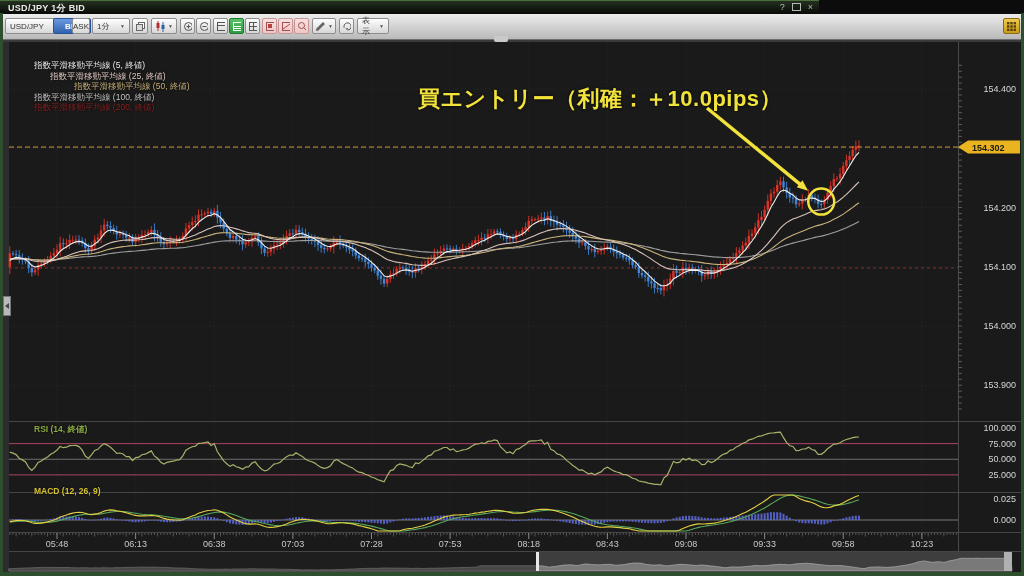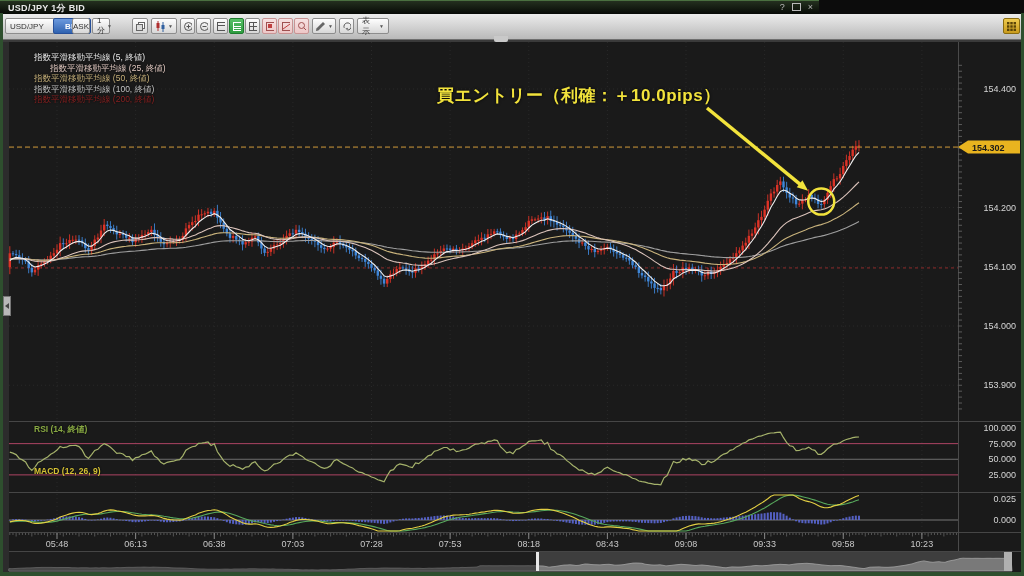--- a/index.html
+++ b/index.html
@@ -27,25 +27,25 @@
   #bl{position:absolute;left:0;top:13px;width:3px;height:563px;background:#2e4f2e}
   #br{position:absolute;right:0;top:13px;width:3px;height:563px;background:#2e4f2e}
   #bb{position:absolute;left:0;top:572px;width:1024px;height:4px;background:#2e4f2e}
   #splitter{position:absolute;left:3px;top:42px;width:6px;height:530px;background:#2c2c2c}
   #split-handle{position:absolute;left:3px;top:296px;width:8px;height:20px;background:#b9b9b9;
     border:1px solid #777;box-sizing:border-box;display:flex;align-items:center;justify-content:center}
   .tri-left{width:0;height:0;border-top:3px solid transparent;border-bottom:3px solid transparent;border-right:4px solid #444}
   #top-tab{position:absolute;left:494px;top:36px;width:14px;height:6px;background:#c9c9c9;border-radius:0 0 2px 2px}
   svg#chart{position:absolute;left:0;top:0;pointer-events:none}
   svg text{font-family:"Liberation Sans",sans-serif}
-  #legend{position:absolute;left:34px;top:52px;font-size:8.5px;line-height:10.5px;text-shadow:0 0 2px #000}
+  #legend{position:absolute;left:34px;top:60px;font-size:8.5px;line-height:10.5px;text-shadow:0 0 2px #000}
   .pane-label{position:absolute;font-size:8.5px;font-weight:bold;text-shadow:0 0 2px #000}
   #rsi-label{left:34px;top:424px}
-  #macd-label{left:34px;top:466px}
-  #annotation{position:absolute;left:437px;top:84px;font-size:17px;font-weight:bold;color:#f2e33c;
+  #macd-label{left:34px;top:486px}
+  #annotation{position:absolute;left:418px;top:84px;font-size:22px;font-weight:bold;color:#f2e33c;
     letter-spacing:.5px;text-shadow:0 0 3px #000}
   .ov{position:absolute;background:transparent}
   .icon-svg{display:block}
 </style>
 </head>
 <body>
 
 <div class="titlebar">
   <span class="title">USD/JPY 1分 BID</span>
   <div class="winctrls">
@@ -55,21 +55,21 @@
   </div>
 </div>
 
 <div class="toolbar">
   <div class="tbtn sel-box" style="left:5px;width:68px">
     <span>USD/JPY</span>
     <span class="arr">▼</span>
   </div>
   <div class="tbtn blue" style="left:53px;width:38px">BID</div>
   <div class="tbtn" style="left:72px;width:18px">ASK</div>
-  <div class="tbtn sel-box" style="left:92px;width:18px">
+  <div class="tbtn sel-box" style="left:92px;width:38px">
     <span>1分</span>
     <span class="arr">▼</span>
   </div>
   <div class="tbtn" style="left:132px;width:16px">
     <svg class="icon-svg" width="11" height="11">
       <rect x="3.5" y="1.5" width="6" height="6" fill="#fff" stroke="#666"></rect>
       <rect x="1.5" y="3.5" width="6" height="6" fill="#dcdcdc" stroke="#666"></rect>
     </svg>
   </div>
   <div class="tbtn" style="left:151px;width:26px">
@@ -1434,21 +1434,21 @@
 <div class="ov" style="left:9px;top:42px;width:949px;height:379px"></div>
 <div class="ov" style="left:9px;top:422px;width:949px;height:70px"></div>
 <div class="ov" style="left:9px;top:493px;width:949px;height:39px"></div>
 <div class="ov" style="left:9px;top:533px;width:949px;height:18px"></div>
 <div class="ov" style="left:9px;top:552px;width:1003px;height:19px"></div>
 <div class="ov" style="left:958px;top:42px;width:63px;height:490px"></div>
 
 <div id="legend">
     <div style="color: rgb(239, 239, 239);">指数平滑移動平均線 (5, 終値)</div>
     <div style="color: rgb(224, 200, 192); margin-left: 16px;">指数平滑移動平均線 (25, 終値)</div>
-    <div style="color: rgb(201, 179, 124);">指数平滑移動平均線 (50, 終値)</div>
+    <div style="color: rgb(201, 179, 124); margin-left: 40px;">指数平滑移動平均線 (50, 終値)</div>
     <div style="color: rgb(196, 196, 196);">指数平滑移動平均線 (100, 終値)</div>
     <div style="color: rgb(138, 34, 34);">指数平滑移動平均線 (200, 終値)</div>
   </div>
 <div id="rsi-label" class="pane-label" style="color: rgb(136, 168, 67);">RSI (14, 終値)</div>
 <div id="macd-label" class="pane-label" style="color: rgb(214, 194, 53);">MACD (12, 26, 9)</div>
 <div id="annotation" style="color: rgb(242, 227, 60);">買エントリー（利確：＋10.0pips）</div>
 
 <div id="bl"></div>
 <div id="br"></div>
 <div id="bb"></div>

